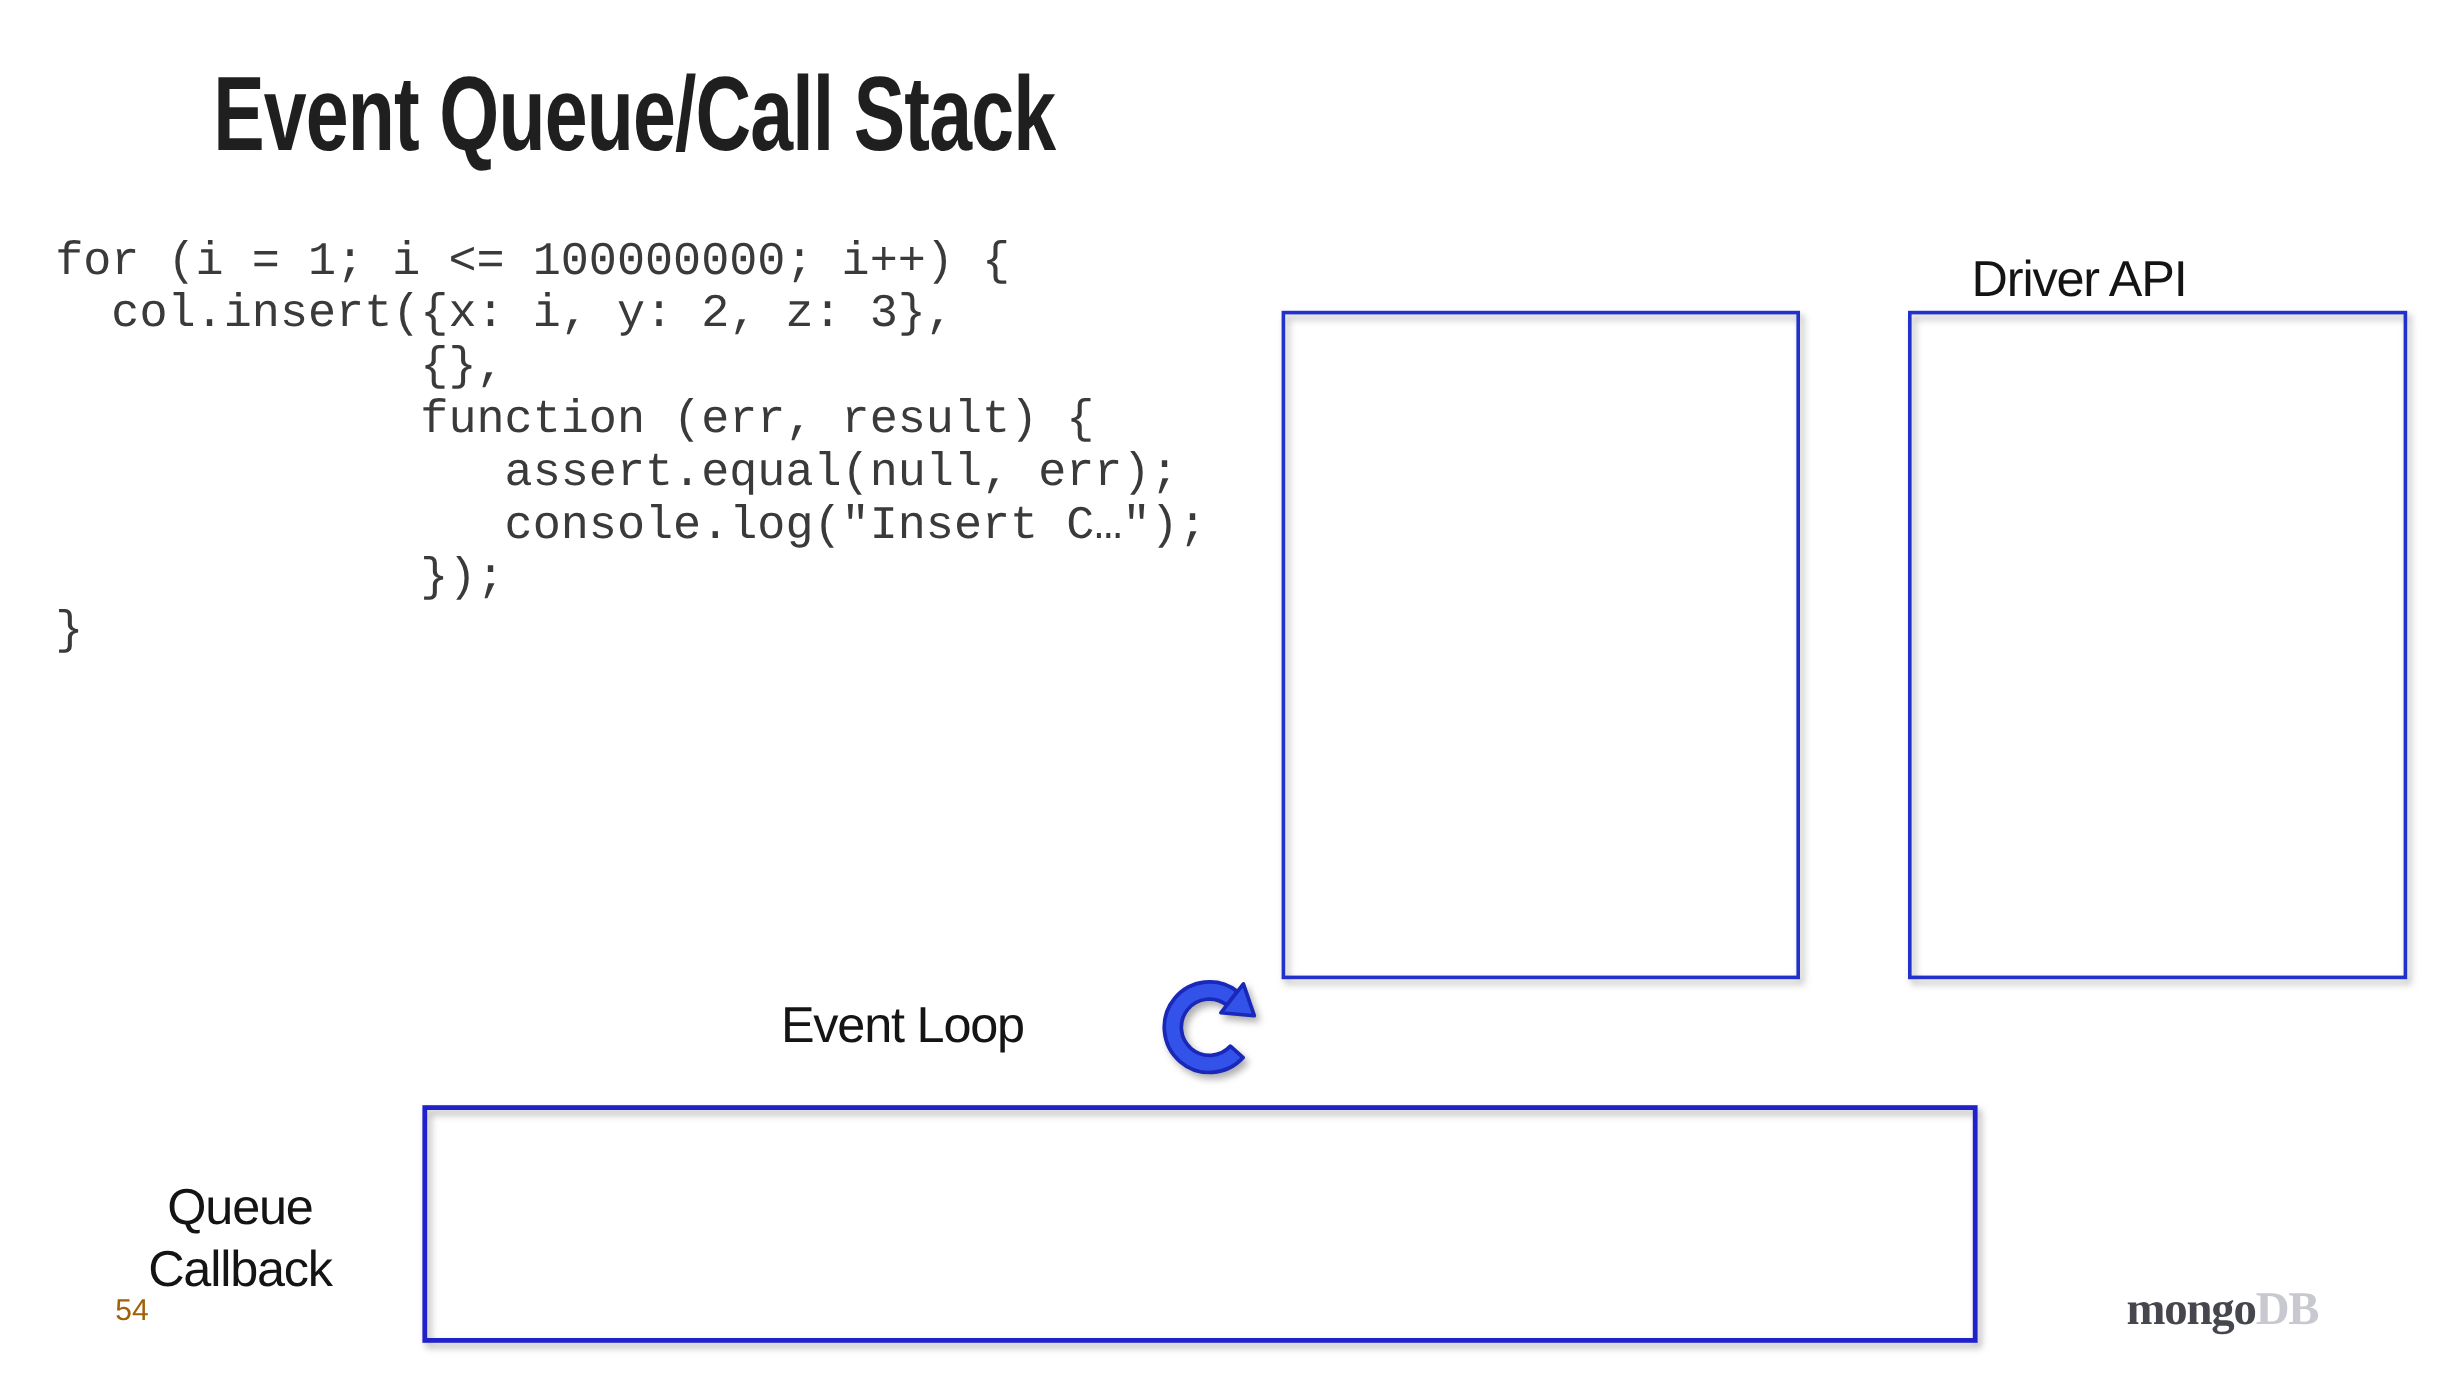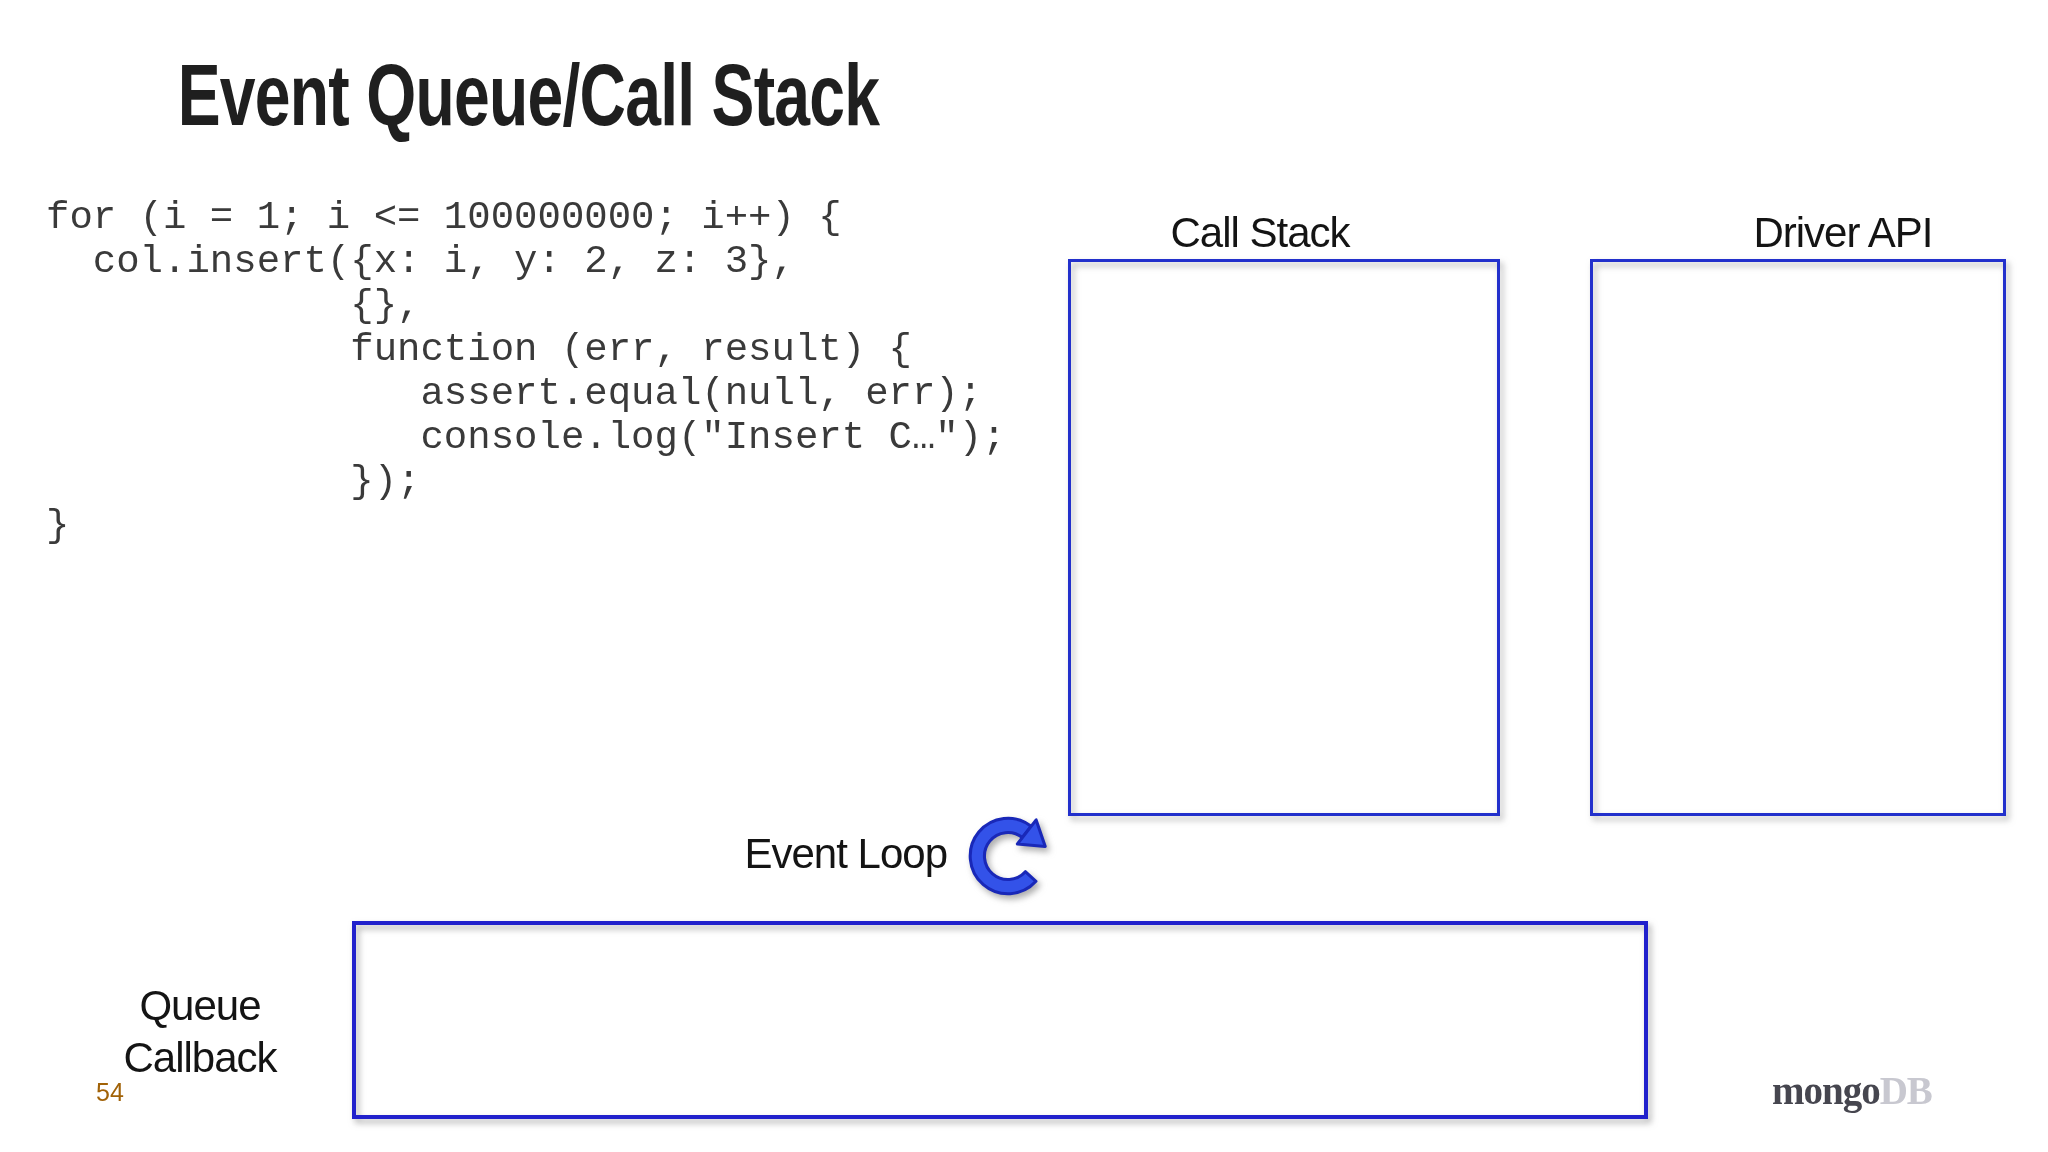--- a/index.html
+++ b/index.html
@@ -59,22 +59,22 @@
   
   .diagram-label {
     position: absolute;
     font-size: 42px;
     color: #141414;
     letter-spacing: -1px;
     line-height: 46px;
     white-space: nowrap;
   }
   .lbl-call-stack { left: 1060px; top: 210px; width: 400px; text-align: center; }
-  .lbl-driver-api { left: 1643px; top: 210px; width: 400px; text-align: center; }
-  .lbl-event-loop { left: 557px;  top: 831px; width: 390px; text-align: right; }
+  .lbl-driver-api { left: 1643px; top: 210px; width: 400px; }
+  .lbl-event-loop { left: 557px;  top: 831px; width: 390px; text-align: center; }
   .lbl-callback   { left: 55px;   top: 980px; width: 290px; text-align: center; line-height: 52px; }
 
   
   .event-loop-icon {
     position: absolute;
     left: 962px; top: 804px;
     width: 102px; height: 102px;
     filter: drop-shadow(3px 4px 3px rgba(120,120,120,0.6));
   }
 
@@ -101,21 +101,20 @@
 <body>
 
 <div class="slide">
 
   <div class="title">
     <span class="squeeze">Event Queue/Call Stack</span>
   </div>
 
   <pre class="code"><div>for (i = 1; i &lt;= 100000000; i++) {</div><div>  col.insert({x: i, y: 2, z: 3},</div><div>             {},</div><div>             function (err, result) {</div><div>                assert.equal(null, err);</div><div>                console.log("Insert C…");</div><div>             });</div><div>}</div></pre>
 
-  <div class="diagram-label lbl-call-stack">Call Stack</div>
   <div class="frame-box box-call-stack"></div>
 
   <div class="diagram-label lbl-driver-api">Driver API</div>
   <div class="frame-box box-driver-api"></div>
 
   <div class="diagram-label lbl-event-loop">Event Loop</div>
   <svg class="event-loop-icon" viewBox="0 0 100 100" xmlns="http://www.w3.org/2000/svg" aria-hidden="true">
     <g fill="#3352e9" stroke="#1928b8" stroke-width="3" stroke-linejoin="round">
 
       <path d="M 72.5 75.8

